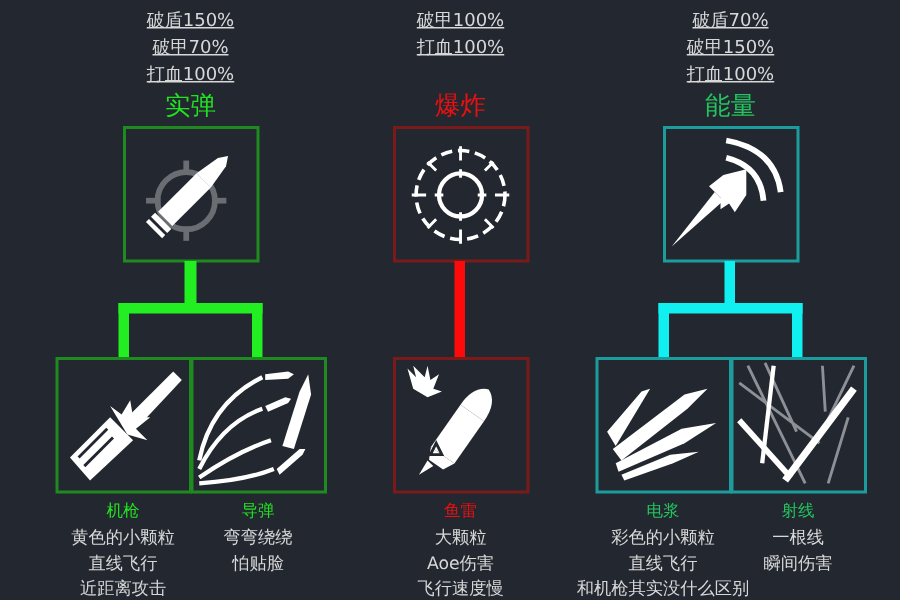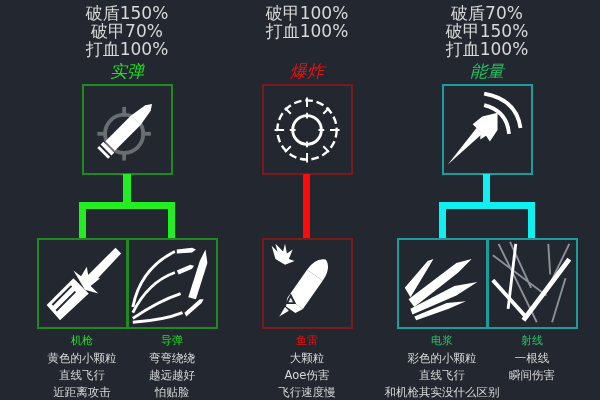--- a/index.html
+++ b/index.html
@@ -1,18 +1,18 @@
 <!DOCTYPE html>
 <html><head>
 <meta charset="utf-8">
 <style>
   html,body{margin:0;padding:0;}
   body{width:600px;height:400px;background:#232830;position:relative;overflow:hidden;font-family:"DejaVu Sans","Liberation Sans",sans-serif;}
-  .stat{position:absolute;width:140px;text-align:center;color:#d8d8d8;font-size:17px;line-height:18px;}
-  .title{position:absolute;width:140px;text-align:center;font-size:17px;line-height:22px;font-style:italic;}
+  .stat{position:absolute;width:140px;text-align:center;color:#d8d8d8;font-size:12px;line-height:18px;text-decoration:underline;}
+  .title{position:absolute;width:140px;text-align:center;font-size:17px;line-height:22px;}
   .box{position:absolute;box-sizing:border-box;width:91px;height:91px;}
   .box svg{position:absolute;left:0;top:0;width:100%;height:100%;}
   .line{position:absolute;}
   .sub{position:absolute;width:130px;text-align:center;font-size:11px;line-height:22px;}
   .desc{position:absolute;width:180px;text-align:center;color:#d8d8d8;font-size:11.5px;line-height:17px;}
   .g{color:#22e022;} .r{color:#e81010;} .c{color:#22c55e;}
   .bg{border:2px solid #1f8a1f;} .br{border:2px solid #7a1a1a;} .bc{border:2px solid #1c9c9c;}
 </style>
 </head>
 <body>
@@ -65,21 +65,20 @@
 </div>
 <div class="sub g" style="left:17px;top:330px;">机枪</div>
 <div class="desc" style="left:-8px;top:350px;">
   <div>黄色的小颗粒</div>
   <div>直线飞行</div>
   <div>近距离攻击</div>
 </div>
 <div class="sub g" style="left:107px;top:330px;">导弹</div>
 <div class="desc" style="left:82px;top:350px;">
   <div>弯弯绕绕</div>
-  <div>越远越好</div>
   <div>怕贴脸</div>
 </div>
 
 <div class="stat" style="left:237px;top:4px;">
   <div>破甲100%</div>
   <div>打血100%</div>
 </div>
 <div class="title r" style="left:237px;top:60px;">爆炸</div>
 <div class="box br" style="left:262px;top:84px;">
   <svg viewBox="0 0 91 91">

